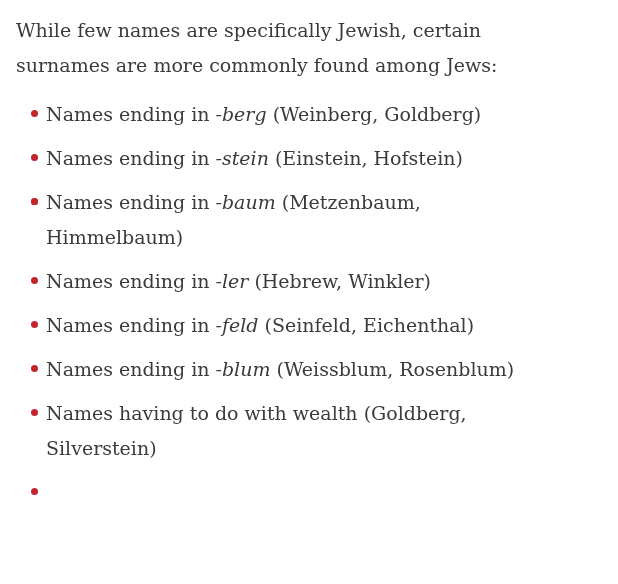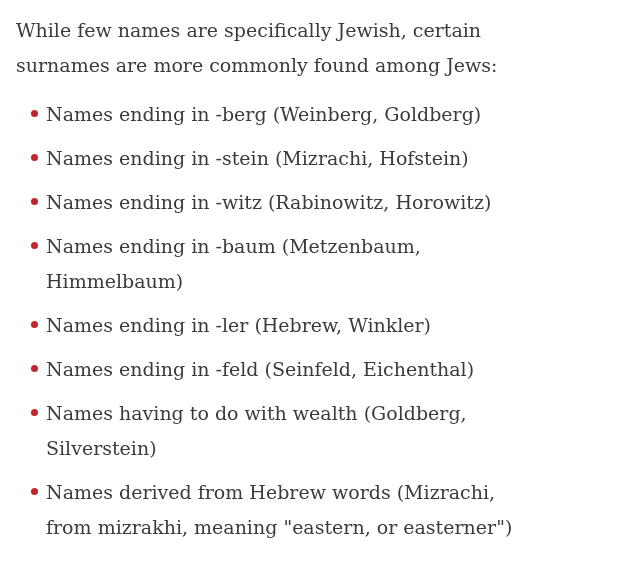--- a/index.html
+++ b/index.html
@@ -38,67 +38,69 @@
   .bullet {
     position: absolute;
     left: -15px;
     top: 13px;
     width: 7px;
     height: 7px;
     border-radius: 50%;
     background: var(--bullet-color);
     display: inline-block;
   }
-  .it { }
+  .it { font-style: italic; }
 </style>
 </head>
 <body>
 
 <div class="page">
 
   <p class="intro">While few names are specifically Jewish, certain surnames are more commonly found among Jews:</p>
 
   <ul class="surname-list">
 
     <li>
       <span class="bullet"></span>
       <span><span>Names ending in </span><span class="it">-berg</span><span> (Weinberg, Goldberg)</span></span>
     </li>
 
     <li>
       <span class="bullet"></span>
-      <span><span>Names ending in </span><span class="it">-stein</span><span> (Mizrachi, Hofstein)</span></span>
+      <span><span>Names ending in </span><span class="it">-stein</span><span> (Einstein, Hofstein)</span></span>
     </li>
 
     <li>
       <span class="bullet"></span>
-      <span><span>Names ending in </span><span class="it">-witz</span><span> (Rabinowitz, Horowitz)</span></span>
     </li>
 
     <li>
       <span class="bullet"></span>
       <span><span>Names ending in </span><span class="it">-baum</span><span> (Metzenbaum, Himmelbaum)</span></span>
     </li>
 
 
     <li>
       <span class="bullet"></span>
       <span><span>Names ending in </span><span class="it">-ler</span><span> (Hebrew, Winkler)</span></span>
     </li>
 
     <li>
       <span class="bullet"></span>
       <span><span>Names ending in </span><span class="it">-feld</span><span> (Seinfeld, Eichenthal)</span></span>
     </li>
 
+    <li>
+      <span class="bullet"></span>
+      <span><span>Names ending in </span><span class="it">-blum</span><span> (Weissblum, Rosenblum)</span></span>
+    </li>
 
     <li>
       <span class="bullet"></span>
       <span><span>Names having to do with wealth (Goldberg, Silverstein)</span><span class="it"></span><span></span></span>
     </li>
 
     <li>
       <span class="bullet"></span>
-      <span><span>Names derived from Hebrew words (Mizrachi, from </span><span class="it">mizrakhi</span><span>, meaning "eastern, or easterner")</span></span>
     </li>
 
   </ul>
 </div>
 
 </body></html>

